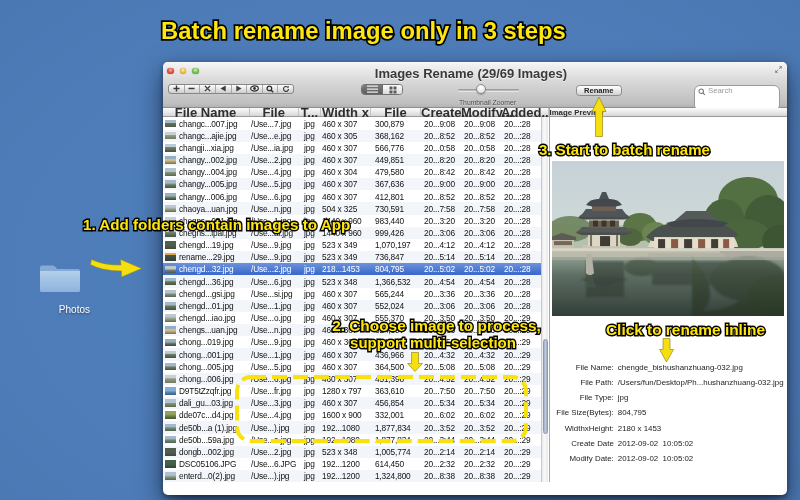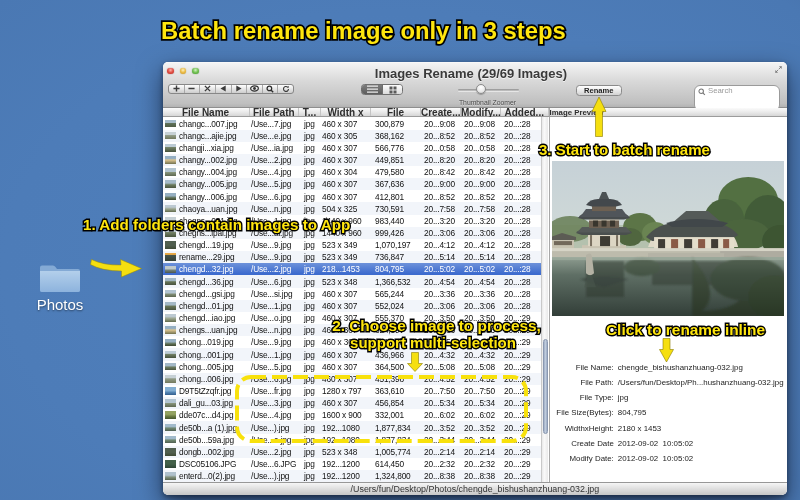--- a/index.html
+++ b/index.html
@@ -34,21 +34,21 @@
 
 #ren{position:absolute;left:413.5px;top:22.6px;width:45.5px;height:10.8px;
 background:linear-gradient(#ffffff,#ececec 45%,#d2d2d2);border:1px solid #8b8b8b;border-radius:3.5px;
 font-size:7.6px;font-weight:bold;color:#222;text-align:center;line-height:9.4px}
 
 #search{position:absolute;left:531.5px;top:22.6px;width:86px;height:26px;background:#fff;
 border:1px solid #9a9a9a;border-radius:6px;font-size:7.8px;color:#9a9a9a;line-height:9.2px;padding-left:13px}
 #search svg{position:absolute;left:3px;top:1.8px}
 
 #hdr{position:absolute;left:0;top:46.5px;width:100%;height:9.4px;
-background:linear-gradient(#fbfbfb,#e8e8e8 55%,#d6d6d6);border-bottom:1px solid #9b9b9b;font-size:10px;font-weight:bold;color:#2e2e2e}
+background:linear-gradient(#fbfbfb,#e8e8e8 55%,#d6d6d6);border-bottom:1px solid #9b9b9b;font-size:13px;font-weight:bold;color:#2e2e2e}
 #hdr s{position:absolute;top:0;height:100%;border-right:1px solid #c4c4c4;text-align:center;line-height:9px;text-decoration:none;display:block}
 
 #tbl{position:absolute;left:0;top:55.9px;width:378.7px;height:364.8px;background:#fff;overflow:hidden}
 .row{position:absolute;left:0;width:100%;height:12.16px;font-size:8.3px;color:#111;background:#fff}
 .row.alt{background:#f2f5fa}
 .row.sel{background:linear-gradient(#6d92da,#3d6bce 90%);color:#fff}
 .row s{position:absolute;top:1.2px;text-decoration:none;white-space:nowrap;letter-spacing:-0.15px}
 .c0{left:16.5px}.c1{left:88.5px}.c2{left:141.5px}.c3{left:159.5px}.c4{left:212.5px}.c5{left:261.5px}.c6{left:301.5px}.c7{left:341.5px}
 .th{position:absolute;left:2px;top:2.3px;width:11.5px;height:7.6px;display:block}
 .t1{background:linear-gradient(#a7bccb 40%,#62745c 45%,#505c44)}
@@ -82,21 +82,21 @@
 #info div{position:absolute;left:0;width:100%;height:10px}
 #info label{position:absolute;left:-20px;width:78px;text-align:right;display:block;white-space:nowrap}
 #info s{position:absolute;left:62px;text-decoration:none;white-space:nowrap;display:block}
 
 #status{position:absolute;left:0;bottom:0;width:100%;height:13px;
 background:linear-gradient(#f6f6f6,#dcdcdc 55%,#c6c6c6);border-top:1px solid #989898;
 font-size:8.9px;color:#333;text-align:center;line-height:12.4px;border-radius:0 0 5px 5px}
 
 .ann{position:absolute;left:0;top:0;width:800px;height:500px;pointer-events:none}
 #folder{position:absolute;left:38px;top:261px;width:44px;height:34px}
-#flabel{position:absolute;left:30px;top:296px;width:60px;text-align:center;font-size:15px;color:#fff;text-shadow:0 1px 2px rgba(0,0,0,.5)}
+#flabel{position:absolute;left:30px;top:304px;width:60px;text-align:right;font-size:10px;color:#fff;text-shadow:0 1px 2px rgba(0,0,0,.5)}
 </style></head>
 <body>
 <svg class="ann" style="z-index:1">
 </svg>
 <div id="win">
   <div id="tbar">
     <i class="tl" id="tlr"></i>
       <i class="tl" id="tly"></i>
       <i class="tl" id="tlg"></i>
     <div id="wtitle">Images Rename (29/69 Images)</div>
@@ -640,21 +640,20 @@
       </div>
     <div style="top:123px">
         <label>Create Date</label>
         <s>2012-09-02&nbsp;&nbsp;10:05:02</s>
       </div>
     <div style="top:138.3px">
         <label>Modify Date:</label>
         <s>2012-09-02&nbsp;&nbsp;10:05:02</s>
       </div>
   </div>
-  <div id="status">/Users/fun/Desktop/Photos/chengde_bishushanzhuang-032.jpg</div>
 </div>
 <div id="folder"><svg width="44" height="34" viewBox="0 0 44 34">
 <path d="M2 6.5 Q2 4.5 4 4.5 L15 4.5 Q16.5 4.5 17.5 6 L19 8 L40 8 Q42 8 42 10 L42 29 Q42 31 40 31 L4 31 Q2 31 2 29 Z" fill="#84aad5"></path>
 <path d="M2 10 L42 10 L42 29 Q42 31 40 31 L4 31 Q2 31 2 29 Z" fill="url(#fg)"></path>
 <defs>
         <linearGradient id="fg" x1="0" y1="0" x2="0" y2="1">
           <stop offset="0" stop-color="#b3cfeb"></stop>
           <stop offset="1" stop-color="#8db3dd"></stop>
         </linearGradient>
       </defs>

